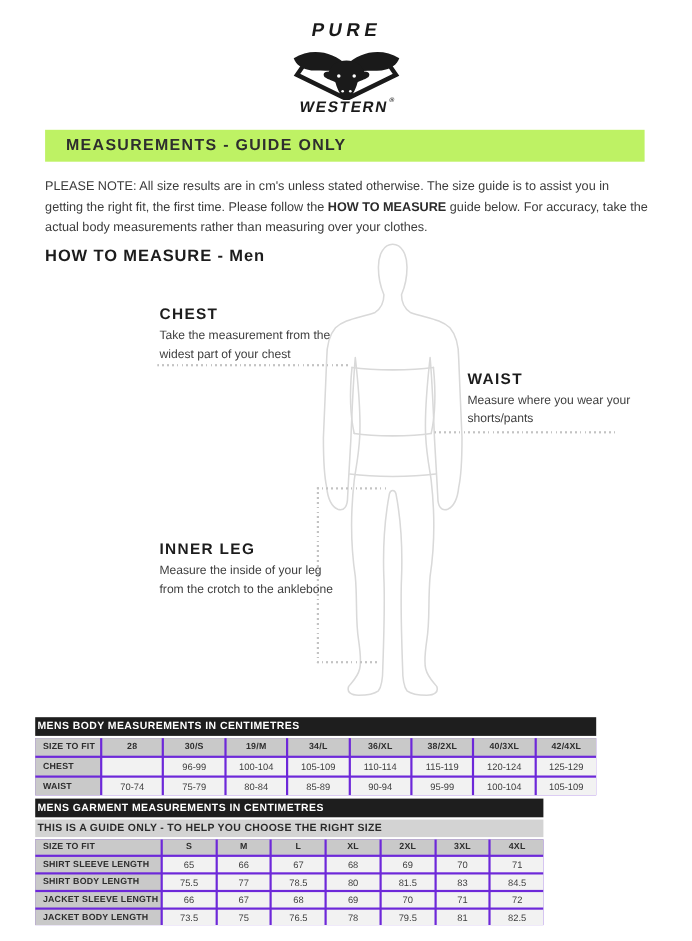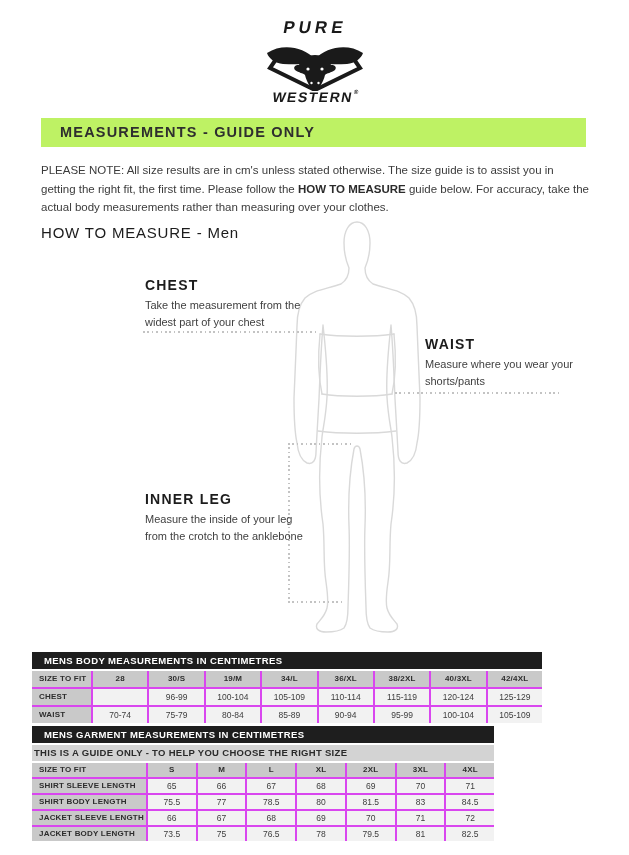--- a/index.html
+++ b/index.html
@@ -17,21 +17,21 @@
   
   .title-bar {
     position:absolute; left:41px; top:118px; width:545px; height:29px;
     background:#bef264; line-height:29px; padding-left:19px;
     font-size:14.5px; font-weight:bold; letter-spacing:1.2px; color:#2e2e2e;
   }
   
   .note { position:absolute; left:41px; top:161px; width:548px; font-size:11.5px; line-height:18.5px; color:#3b3b3b; }
   .note b { color:#2b2b2b; }
   
-  .htm-title { position:absolute; left:41px; top:224px; font-size:15px; font-weight:normal; letter-spacing:0.8px; color:#1c1c1c; }
+  .htm-title { position:absolute; left:41px; top:224px; font-size:15px; font-weight:bold; letter-spacing:0.8px; color:#1c1c1c; }
   .annot { position:absolute; }
   .annot-h { font-size:14px; font-weight:bold; letter-spacing:1.2px; color:#1c1c1c; margin-bottom:4px; }
   .annot-d { font-size:11px; line-height:17px; color:#3f3f3f; }
   .annot-chest { left:145px; top:277px; width:162px; }
   .annot-waist { left:425px; top:336px; width:152px; }
   .annot-innerleg { left:145px; top:491px; width:162px; }
   .figure-svg { position:absolute; left:270px; top:218px; }
   .dot-h { position:absolute; height:2px;
     background-image:repeating-linear-gradient(90deg,#c3c3c3 0 1.6px,transparent 1.6px 4.4px); }
   .dot-v { position:absolute; width:2px;
@@ -39,24 +39,24 @@
   .leader-chest { left:143px; top:331px; width:176px; }
   .leader-waist { left:395px; top:392px; width:165px; }
   .il-v { left:288px; top:443px; height:160px; }
   .il-top { left:288px; top:443px; width:64px; }
   .il-bot { left:288px; top:601px; width:55px; }
   
   .tbl { position:absolute; left:32px; }
   .tbl1 { top:652px; width:510px; }
   .tbl2 { top:706px; width:462px;margin-top:20px; }
   .tbl-title { background:#1e1e1e; color:#ffffff; font-weight:bold; font-size:9.5px;
-    letter-spacing:0.4px; height:17px; line-height:17px; padding-left:12px; margin-bottom:2px; }
+    letter-spacing:0.4px; height:17px; line-height:17px; padding-left:2px; margin-bottom:2px; }
   .tbl-sub { background:#d3d3d3; color:#2b2b2b; font-weight:bold; font-size:9.5px;
     letter-spacing:0.3px; height:16px; line-height:16px; padding-left:2px; margin-bottom:2px; }
-  .grid { display:grid; gap:2px; background:#d946ef; }
+  .grid { display:grid; gap:2px; background:#6d28d9; }
   .grid1 { grid-template-columns:59px repeat(8,1fr); }
   .grid2 { grid-template-columns:114px repeat(7,1fr); }
   .grid1 > div { line-height:16px; height:16px; }
   .grid2 > div { line-height:14px; height:14px; }
   .hc { background:#c9c9c9; font-weight:bold; font-size:8px; letter-spacing:0.2px; text-align:center; color:#2d2d2d; }
   .lc { background:#c9c9c9; font-weight:bold; font-size:8px; letter-spacing:0.2px; text-align:left; padding-left:7px; color:#2d2d2d; }
   .vc { background:#f2f2f2; font-size:8.5px; text-align:center; color:#3d3d3d; }
 </style>
 </head>
 <body>

